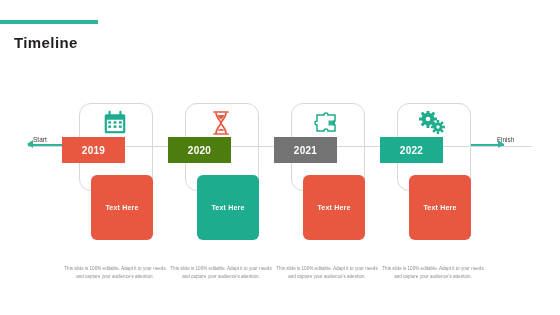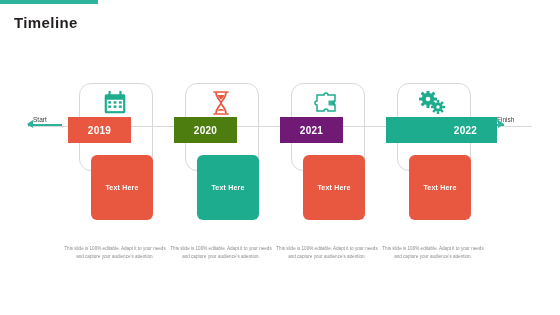--- a/index.html
+++ b/index.html
@@ -3,21 +3,21 @@
 <meta charset="utf-8">
 <style>
   html,body{margin:0;padding:0;}
   body{
     width:560px;height:315px;
     background:#ffffff;
     font-family:"Liberation Sans", sans-serif;
     overflow:hidden;
     position:relative;
   }
-  .slide{position:absolute;inset:0;background:#fff;}
+  .slide{position:absolute;inset:0;background:#fff;margin-top:20px;}
 
   
   .top-accent{
     position:absolute;left:0;top:0;width:98px;height:4px;background:#2fb39b;
   }
 
   .title{
     position:absolute;left:14px;top:14px;
     font-size:15px;font-weight:bold;color:#231f20;
     letter-spacing:.4px;
@@ -54,21 +54,21 @@
   }
 
   .icon-box{
     position:absolute;top:85px;left:31px;width:44px;height:36px;
     display:flex;align-items:center;justify-content:center;
   }
   .icon-box svg{display:block;}
 
   
   .year{
-    position:absolute;top:117px;left:6px;width:63px;height:26px;
+    position:absolute;top:117px;left:0;width:63px;height:26px;
     display:flex;align-items:center;justify-content:center;
     color:#ffffff;font-size:10px;font-weight:bold;letter-spacing:.3px;
   }
 
   
   .card{
     position:absolute;top:155px;left:29px;width:62px;height:65px;
     border-radius:6px;
     display:flex;align-items:center;justify-content:center;
   }
@@ -142,21 +142,21 @@
   <div class="caption" style="left:168px;width:106px;">This slide is 100% editable. Adapt it to your needs and capture your audience's attention.</div>
 
   <div class="col" style="left:274px;">
     <div class="capsule"></div>
     <div class="icon-box">
       <svg width="26" height="24" viewBox="0 0 26 24" fill="none" stroke="#1eac8e" stroke-width="1.5">
         <path d="M3 4 h7 a2 2 0 1 1 4 0 h7 v6 a2 2 0 1 0 0 4 v6 h-7 a2 2 0 1 0 -4 0 H3 v-6 a2 2 0 1 1 0 -4 Z" fill="none"></path>
         <path d="M14.5 9.5 h6.5 v5 h-6.5 z" fill="#1eac8e" stroke="none" opacity="0.9"></path>
       </svg>
     </div>
-    <div class="year" style="background:#701a75;text-align:right;">2021</div>
+    <div class="year" style="background:#737373;text-align:right;">2021</div>
     <div class="card" style="background:#e8573f;">
       <span>Text Here</span>
     </div>
   </div>
   <div class="caption" style="left:274px;width:106px;">This slide is 100% editable. Adapt it to your needs and capture your audience's attention.</div>
 
   <div class="col" style="left:380px;">
     <div class="capsule"></div>
     <div class="icon-box">
       <svg width="28" height="24" viewBox="0 0 28 24" fill="#1eac8e">
@@ -183,20 +183,20 @@
             <rect x="4.2" y="-1.2" width="2.8" height="2.4" rx=".5"></rect>
             <rect x="-1.2" y="-7" width="2.4" height="2.8" rx=".5" transform="rotate(45)"></rect>
             <rect x="-1.2" y="4.2" width="2.4" height="2.8" rx=".5" transform="rotate(45)"></rect>
             <rect x="-7" y="-1.2" width="2.8" height="2.4" rx=".5" transform="rotate(45)"></rect>
             <rect x="4.2" y="-1.2" width="2.8" height="2.4" rx=".5" transform="rotate(45)"></rect>
           </g>
           <circle cx="0" cy="0" r="1.7" fill="#ffffff"></circle>
         </g>
       </svg>
     </div>
-    <div class="year" style="background:#1eac8e;padding-left:48px;">2022</div>
+    <div class="year" style="background:#1eac8e;">2022</div>
     <div class="card" style="background:#e8573f;">
       <span>Text Here</span>
     </div>
   </div>
   <div class="caption" style="left:380px;width:106px;">This slide is 100% editable. Adapt it to your needs and capture your audience's attention.</div>
 
 </div>
 
 </body></html>

